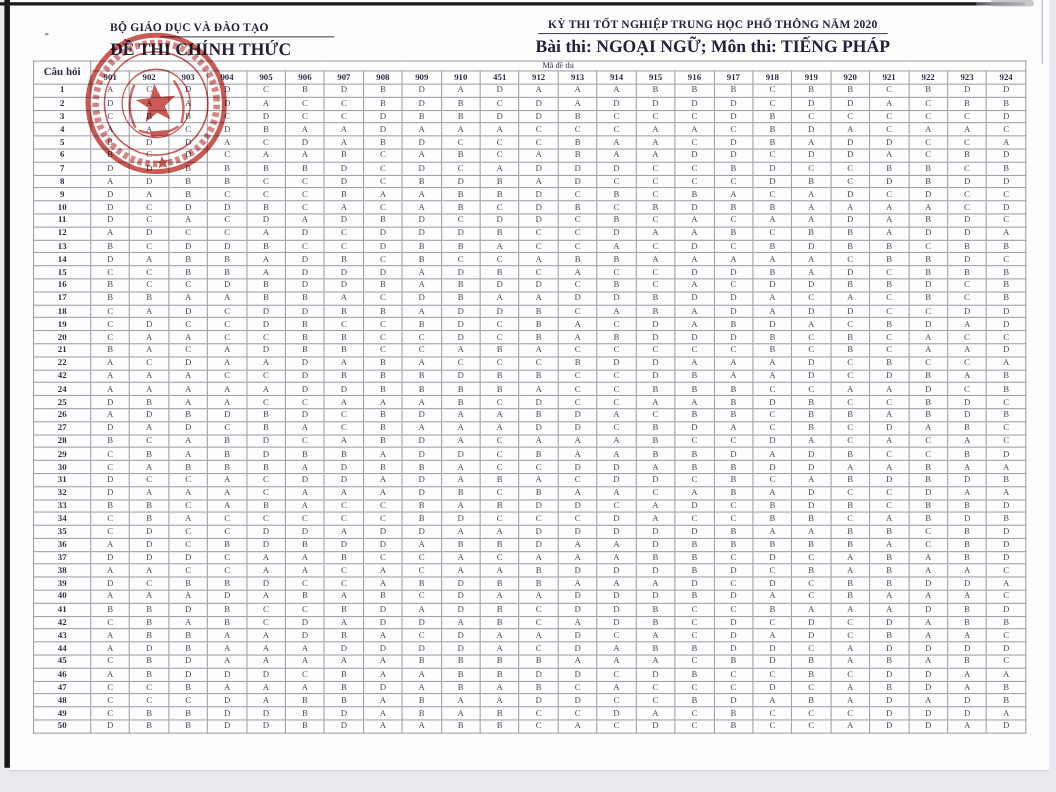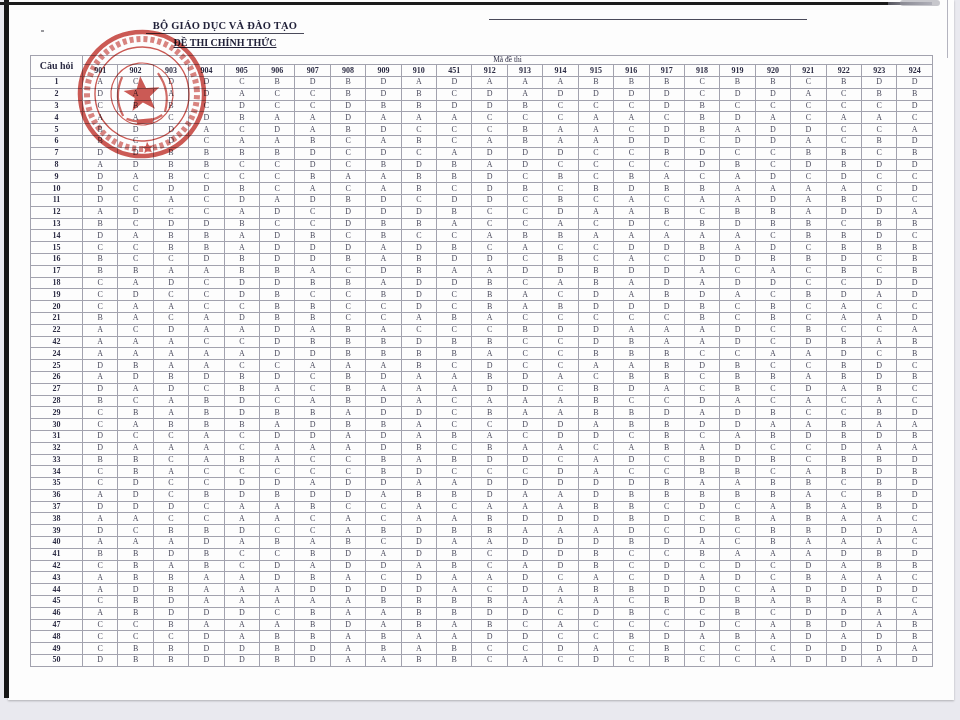--- a/index.html
+++ b/index.html
@@ -8,27 +8,27 @@
   .page{position:absolute;left:8px;top:0;width:946px;height:700px;background:#fdfdfd;
         box-shadow:0 1px 2px rgba(0,0,0,.25);}
   .edge-left{position:absolute;left:4px;top:0;width:5px;height:698px;background:#161616;}
   .edge-top{position:absolute;left:0;top:2px;width:888px;height:3px;background:#1b1b1b;}
   .edge-top-fade{position:absolute;left:888px;top:2px;width:44px;height:3px;
         background:linear-gradient(to right,#55555e,#c9c9d2);}
   .smudge-tr{position:absolute;left:900px;top:0;width:40px;height:6px;background:#9a9aa4;
         opacity:.55;border-radius:3px;}
   .crease-right{position:absolute;left:947px;top:0;width:1px;height:58px;background:#b4b4bf;}
 
-  .hdr-left{position:absolute;left:100px;top:20px;width:250px;text-align:center;color:#22223a;}
+  .hdr-left{position:absolute;left:100px;top:20px;width:250px;color:#22223a;}
   .hdr-right{position:absolute;left:420px;top:17px;width:456px;text-align:center;color:#22223a;}
   .hdr-line1{font-weight:bold;font-size:10.5px;letter-spacing:.2px;}
   .hdr-rule{height:1px;background:#4a4a5a;margin:2px auto 3px auto;}
   .hdr-left .hdr-rule{width:158px;}
   .hdr-right .hdr-rule{width:318px;}
-  .hdr-line2{font-weight:bold;font-size:10px;text-decoration:underline;}
+  .hdr-line2{font-weight:bold;font-size:16px;}
 
   table.answers{position:absolute;left:30px;top:55px;width:903px;border-collapse:collapse;
         table-layout:fixed;}
   table.answers th,table.answers td{border:1px solid #a2a2ae;text-align:center;padding:0;
         line-height:1;overflow:hidden;}
   table.answers col.qcol{width:52px;}
   th.made{height:8px;font-size:7.5px;font-weight:normal;color:#2c2c44;}
   th.qhead{font-size:10px;font-weight:bold;color:#2c2c44;}
   tr.codes th{height:11px;font-size:8px;font-weight:bold;color:#2c2c44;margin-top:48px;}
   tbody td{height:10.8px;font-size:8px;color:#4c4c5e;}
@@ -50,21 +50,23 @@
   <div class="crease-right"></div>
   <div class="speck"></div>
 
   <div class="hdr-left">
     <div class="hdr-line1">BỘ GIÁO DỤC VÀ ĐÀO TẠO</div>
     <div class="hdr-rule"></div>
     <div class="hdr-line2">ĐỀ THI CHÍNH THỨC</div>
   </div>
 
   <div class="hdr-right">
+    <div class="hdr-line1">KỲ THI TỐT NGHIỆP TRUNG HỌC PHỔ THÔNG NĂM 2020</div>
     <div class="hdr-rule"></div>
+    <div class="hdr-line2">Bài thi:  NGOẠI NGỮ; Môn thi: TIẾNG PHÁP</div>
   </div>
 
   <table class="answers">
     <colgroup>
         <col class="qcol">
       </colgroup>
     <thead>
       <tr>
         <th class="qhead" rowspan="2">Câu hỏi</th>
         <th class="made" id="made-span" colspan="24">Mã đề thi</th>

